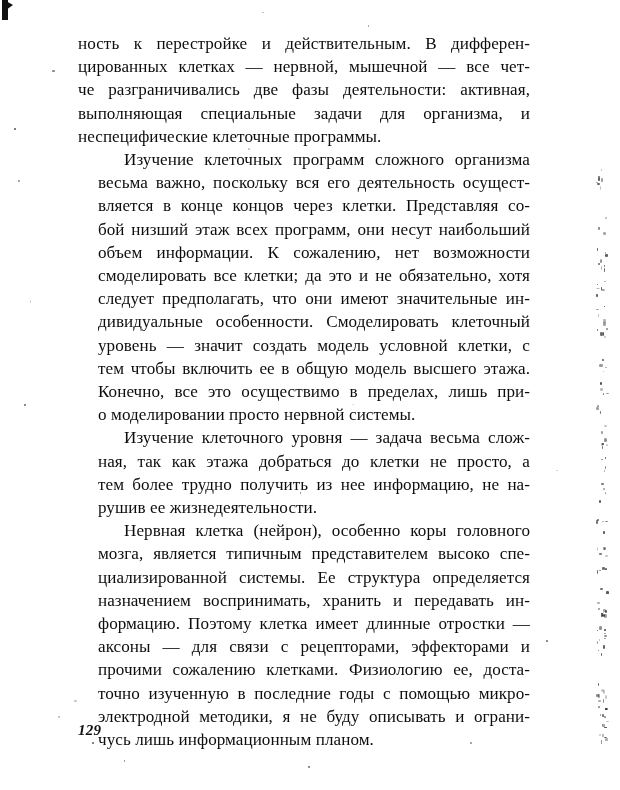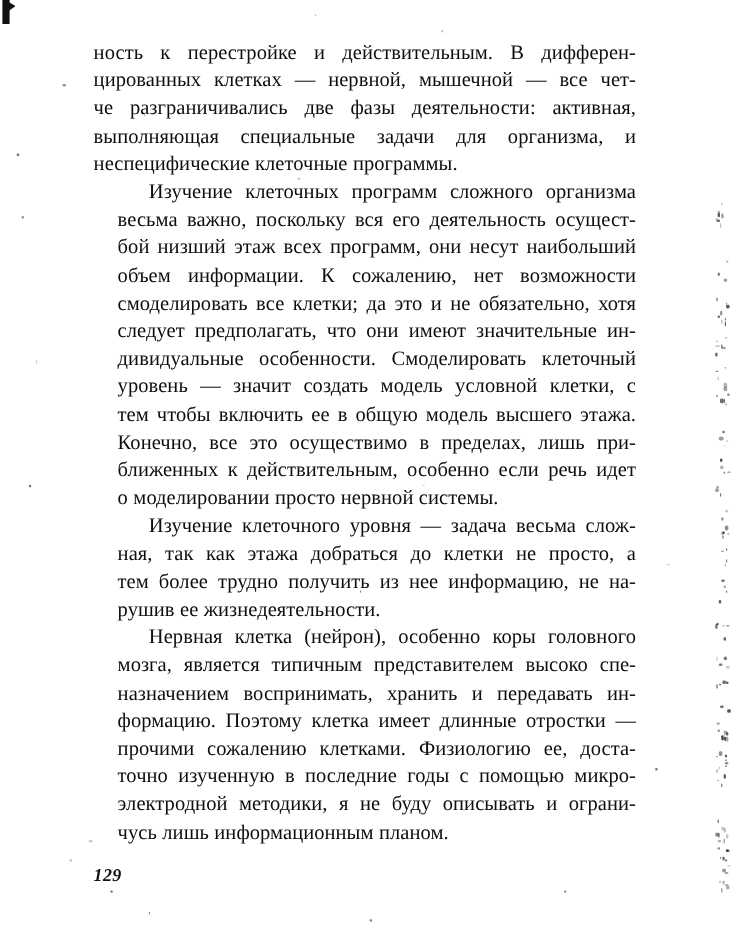--- a/index.html
+++ b/index.html
@@ -110,42 +110,44 @@
       <p class="para">
         <span class="ln">ность к перестройке и действительным. В дифферен-</span>
         <span class="ln">цированных клетках — нервной, мышечной — все чет-</span>
         <span class="ln">че разграничивались две фазы деятельности: активная,</span>
         <span class="ln">выполняющая специальные задачи для организма, и</span>
         <span class="ln last">неспецифические клеточные программы.</span>
       </p>
       <p class="para">
         <span class="ln indent">Изучение клеточных программ сложного организма</span>
         <span class="ln">весьма важно, поскольку вся его деятельность осущест-</span>
+        <span class="ln">вляется в конце концов через клетки. Представляя со-</span>
         <span class="ln">бой низший этаж всех программ, они несут наибольший</span>
         <span class="ln">объем информации. К сожалению, нет возможности</span>
         <span class="ln">смоделировать все клетки; да это и не обязательно, хотя</span>
         <span class="ln">следует предполагать, что они имеют значительные ин-</span>
         <span class="ln">дивидуальные особенности. Смоделировать клеточный</span>
         <span class="ln">уровень — значит создать модель условной клетки, с</span>
         <span class="ln">тем чтобы включить ее в общую модель высшего этажа.</span>
         <span class="ln">Конечно, все это осуществимо в пределах, лишь при-</span>
-        <span class="ln">ближенных к действительным, особенно если речь идет</span>
         <span class="ln last">о моделировании просто нервной системы.</span>
       </p>
       <p class="para">
         <span class="ln indent">Изучение клеточного уровня — задача весьма слож-</span>
         <span class="ln">ная, так как этажа добраться до клетки не просто, а</span>
         <span class="ln">тем более трудно получить из нее информацию, не на-</span>
         <span class="ln last">рушив ее жизнедеятельности.</span>
       </p>
       <p class="para">
         <span class="ln indent">Нервная клетка (нейрон), особенно коры головного</span>
         <span class="ln">мозга, является типичным представителем высоко спе-</span>
+        <span class="ln">циализированной системы. Ее структура определяется</span>
         <span class="ln">назначением воспринимать, хранить и передавать ин-</span>
         <span class="ln">формацию. Поэтому клетка имеет длинные отростки —</span>
+        <span class="ln">аксоны — для связи с рецепторами, эффекторами и</span>
         <span class="ln">прочими сожалению клетками. Физиологию ее, доста-</span>
         <span class="ln">точно изученную в последние годы с помощью микро-</span>
         <span class="ln">электродной методики, я не буду описывать и ограни-</span>
         <span class="ln last">чусь лишь информационным планом.</span>
       </p>
     </div>
 
   <div id="page-number">129</div>
 
   <div id="specks">

